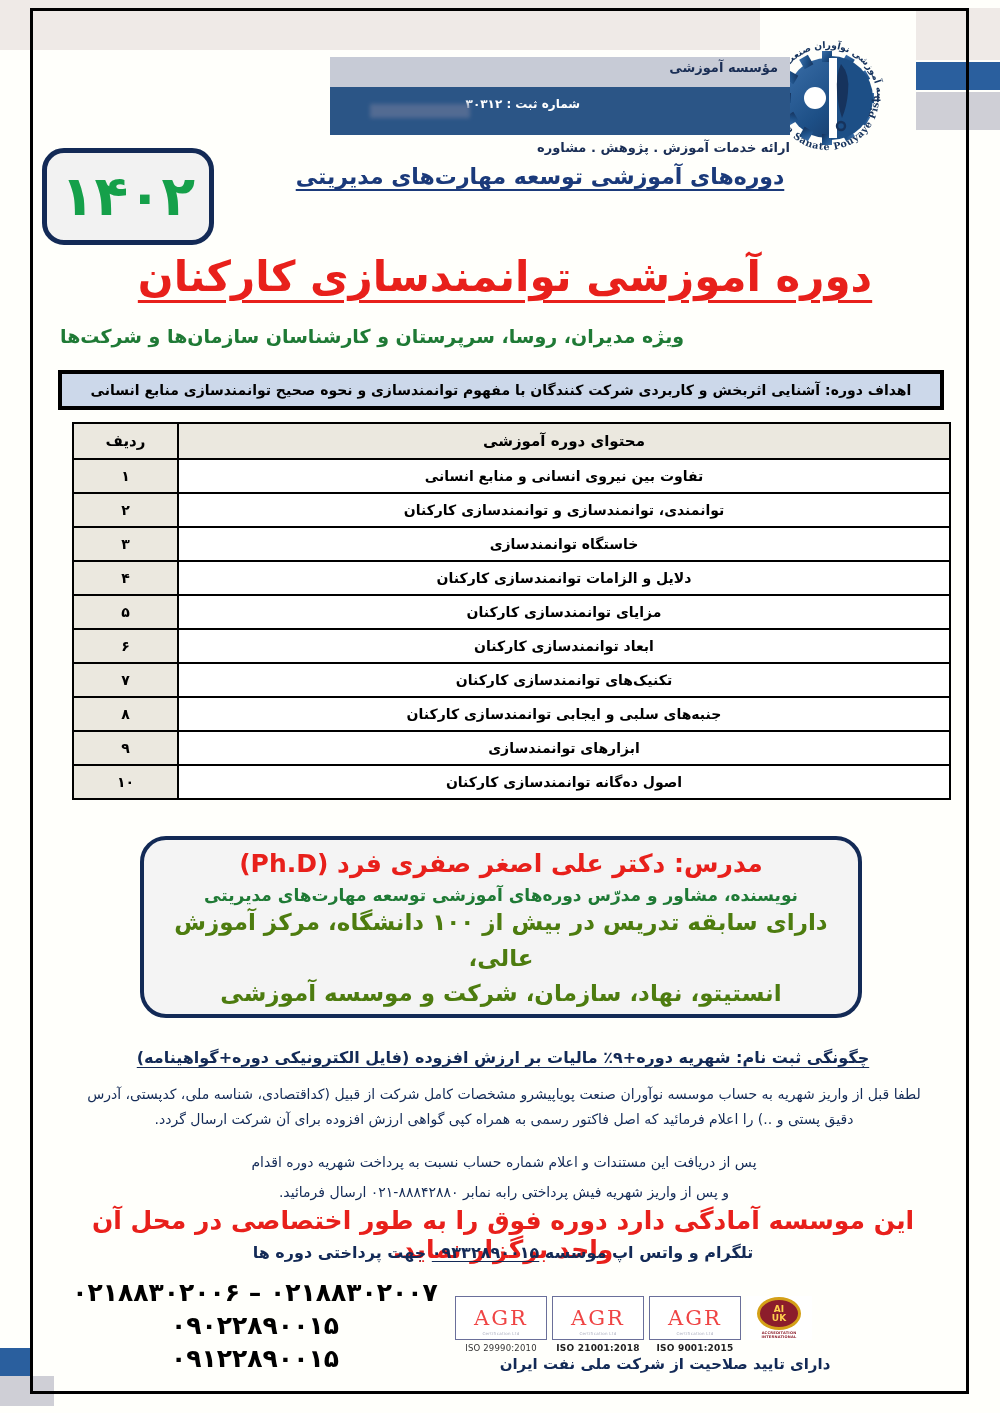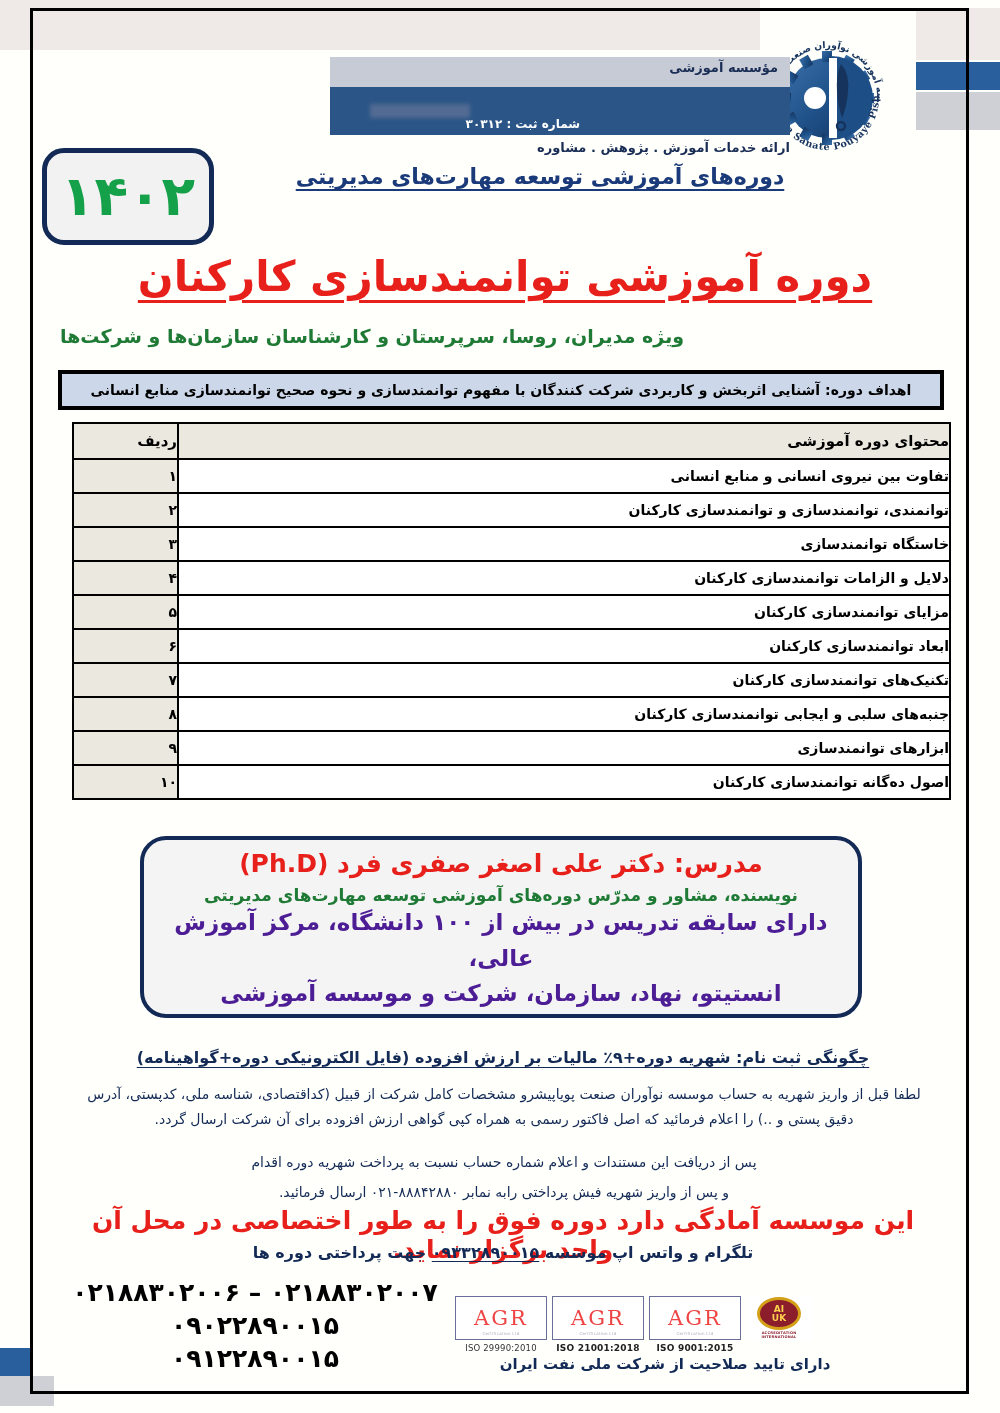--- a/index.html
+++ b/index.html
@@ -40,21 +40,21 @@
     background:#2b5586;
   }
   .hdr-blue .instname{
     position:absolute;right:8px;top:-4px;
     font-size:30px;font-weight:bold;color:#ffffff;
     font-family:"DejaVu Sans","Liberation Sans",sans-serif;
     letter-spacing:-1px;
     white-space:nowrap;
   }
   .hdr-blue .regno{
-    position:absolute;right:210px;top:30px;
+    position:absolute;right:210px;top:10px;
     font-size:12px;font-weight:bold;color:#ffffff;
   }
   .hdr-blue .redact{
     position:absolute;right:320px;top:17px;width:100px;height:14px;
     background:#5a6f95;
     filter:blur(2px);
     opacity:.85;
   }
   .hdr-services{
     position:absolute;left:330px;top:140px;width:460px;
@@ -118,21 +118,21 @@
 
   
   .tbl{
     position:absolute;left:72px;top:422px;width:873px;
     border-collapse:collapse;
     table-layout:fixed;
   }
   .tbl td,.tbl th{
     border:2px solid #000;
     height:32px;
-    text-align:right;
+    text-align:center;
     vertical-align:middle;
     font-size:14px;font-weight:bold;color:#000;
     padding:0;
   }
   .tbl .c-content{width:770px;background:#ffffff;}
   .tbl .c-no{width:103px;background:#ebe8df;}
   .tbl thead td{background:#ebe8df;height:34px;font-size:15px;}
   .tbl thead .c-content{background:#ebe8df;}
 
   
@@ -147,21 +147,21 @@
   .instr-name{
     font-size:25px;font-weight:bold;color:#e8201b;
     margin-bottom:7px;
     direction:rtl;
   }
   .instr-role{
     font-size:17px;font-weight:bold;color:#1f7a35;
     margin-bottom:0;
   }
   .instr-line{
-    font-size:23px;font-weight:bold;color:#4c1d95;
+    font-size:23px;font-weight:bold;color:#4d7c0f;
     line-height:1.55;
   }
 
   
   .reg-head{
     position:absolute;left:60px;top:1048px;width:886px;
     text-align:center;
     font-size:16px;font-weight:bold;color:#132a56;
     text-decoration:underline;
     text-underline-offset:4px;

